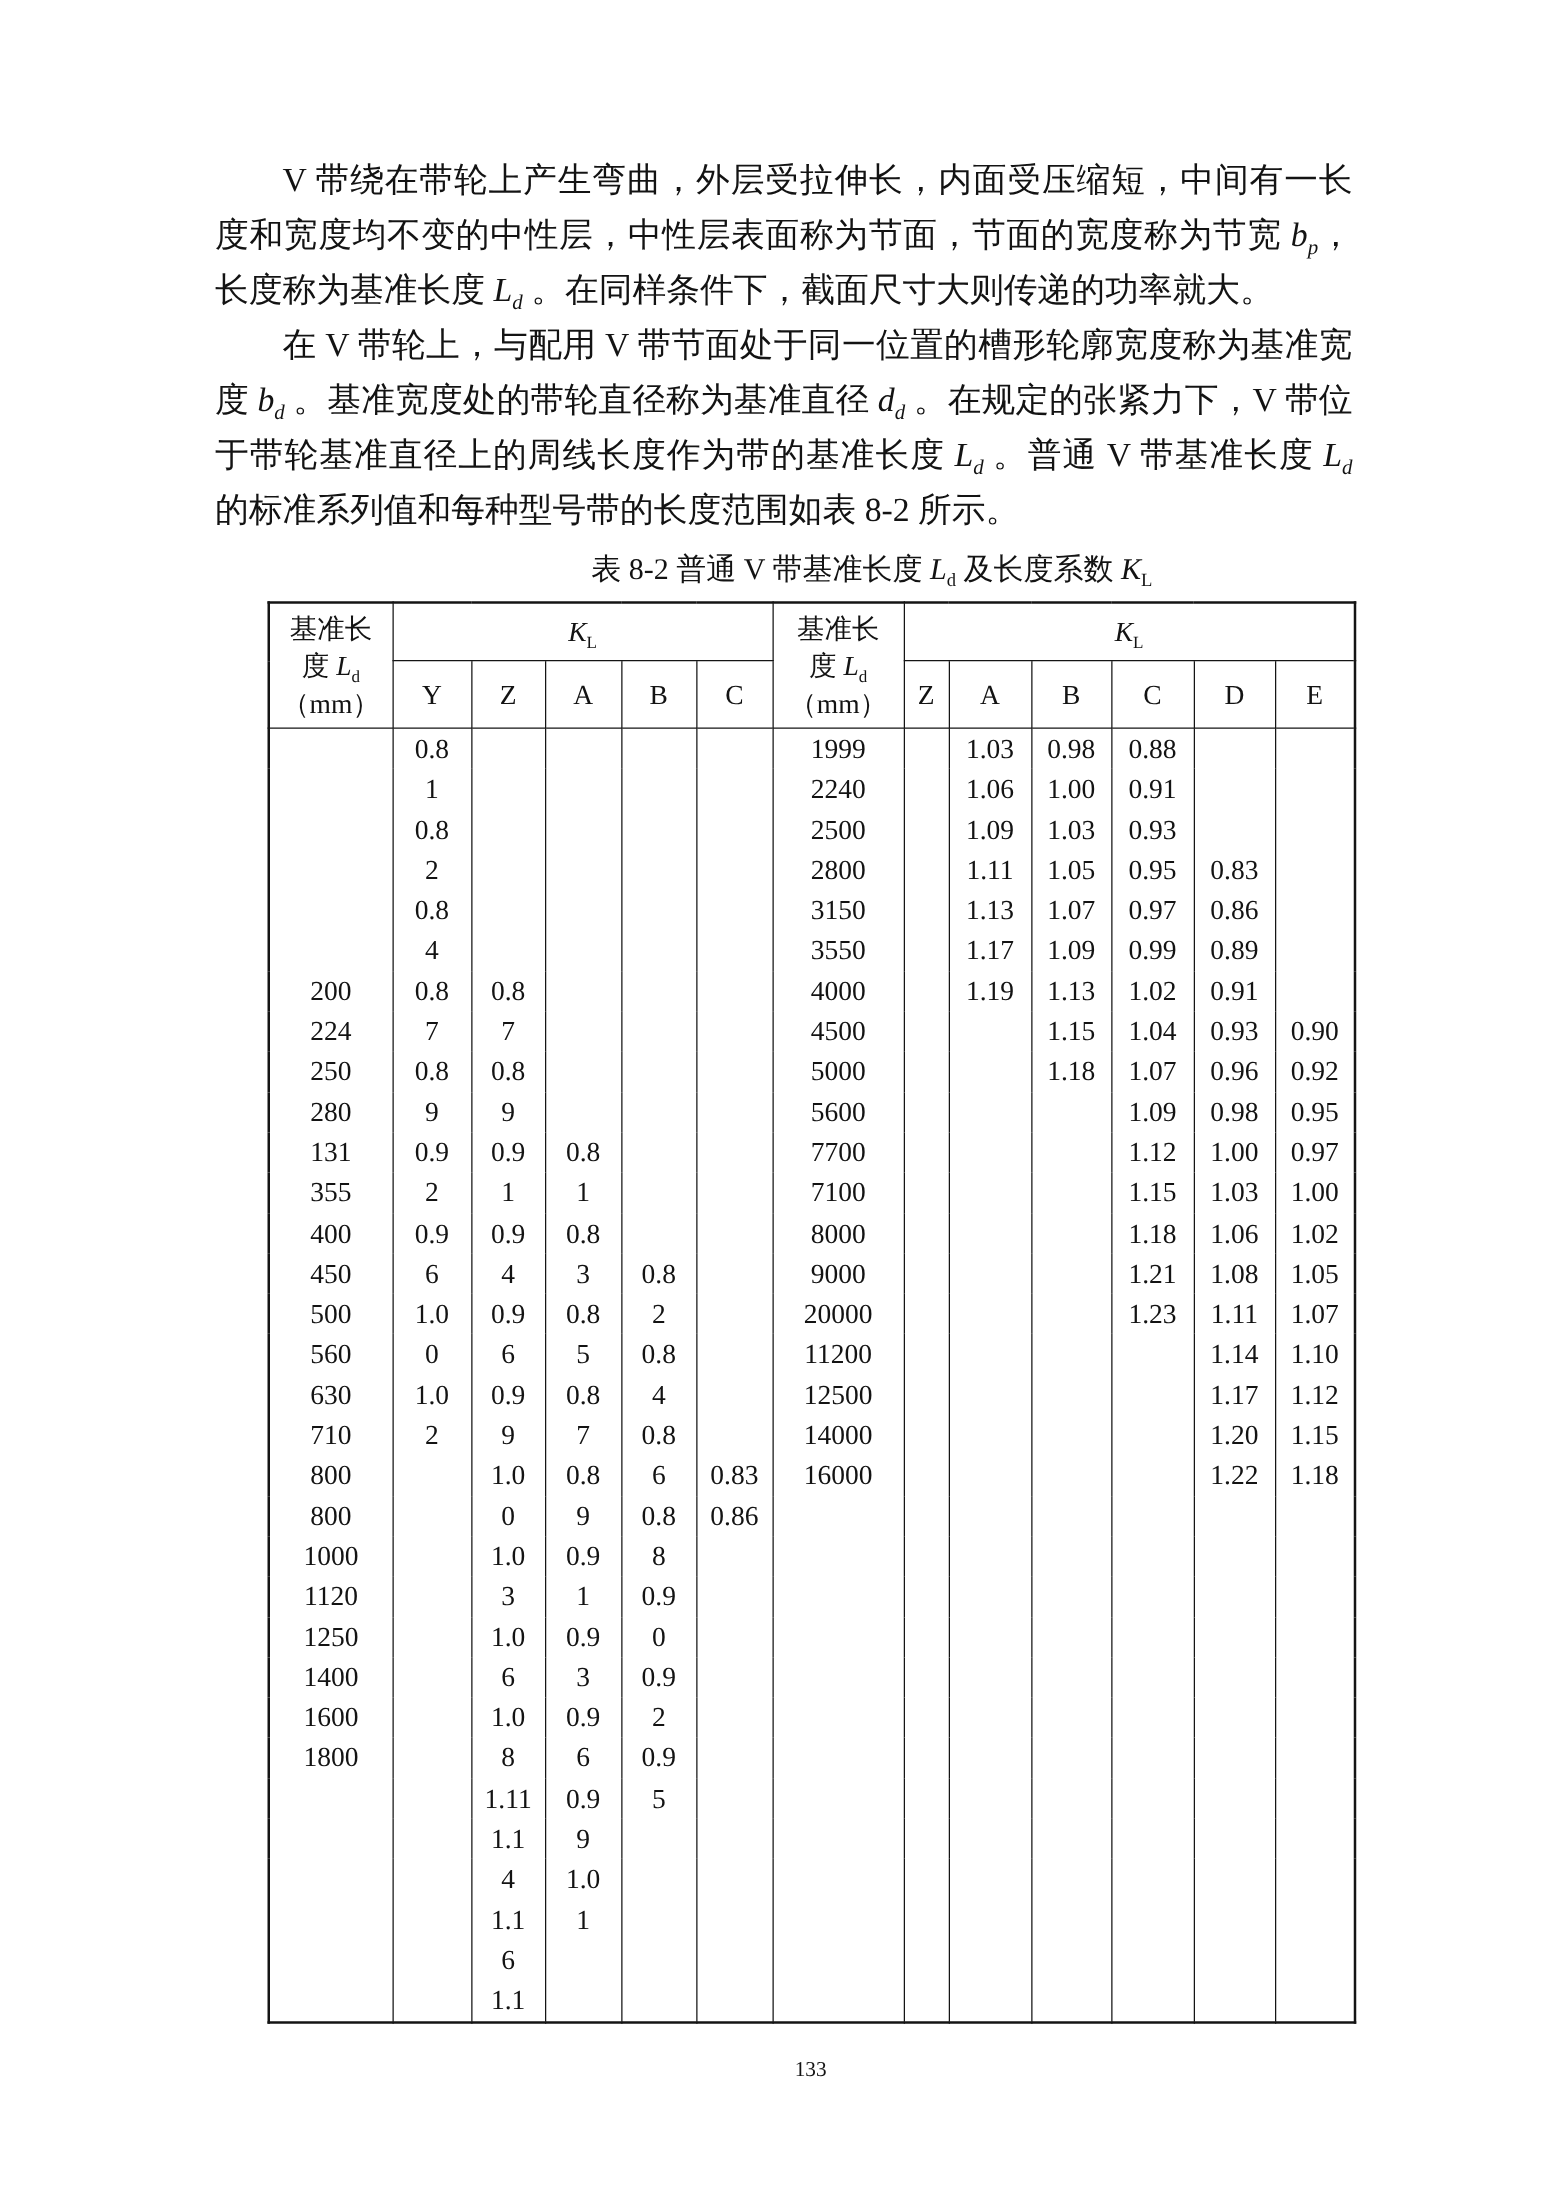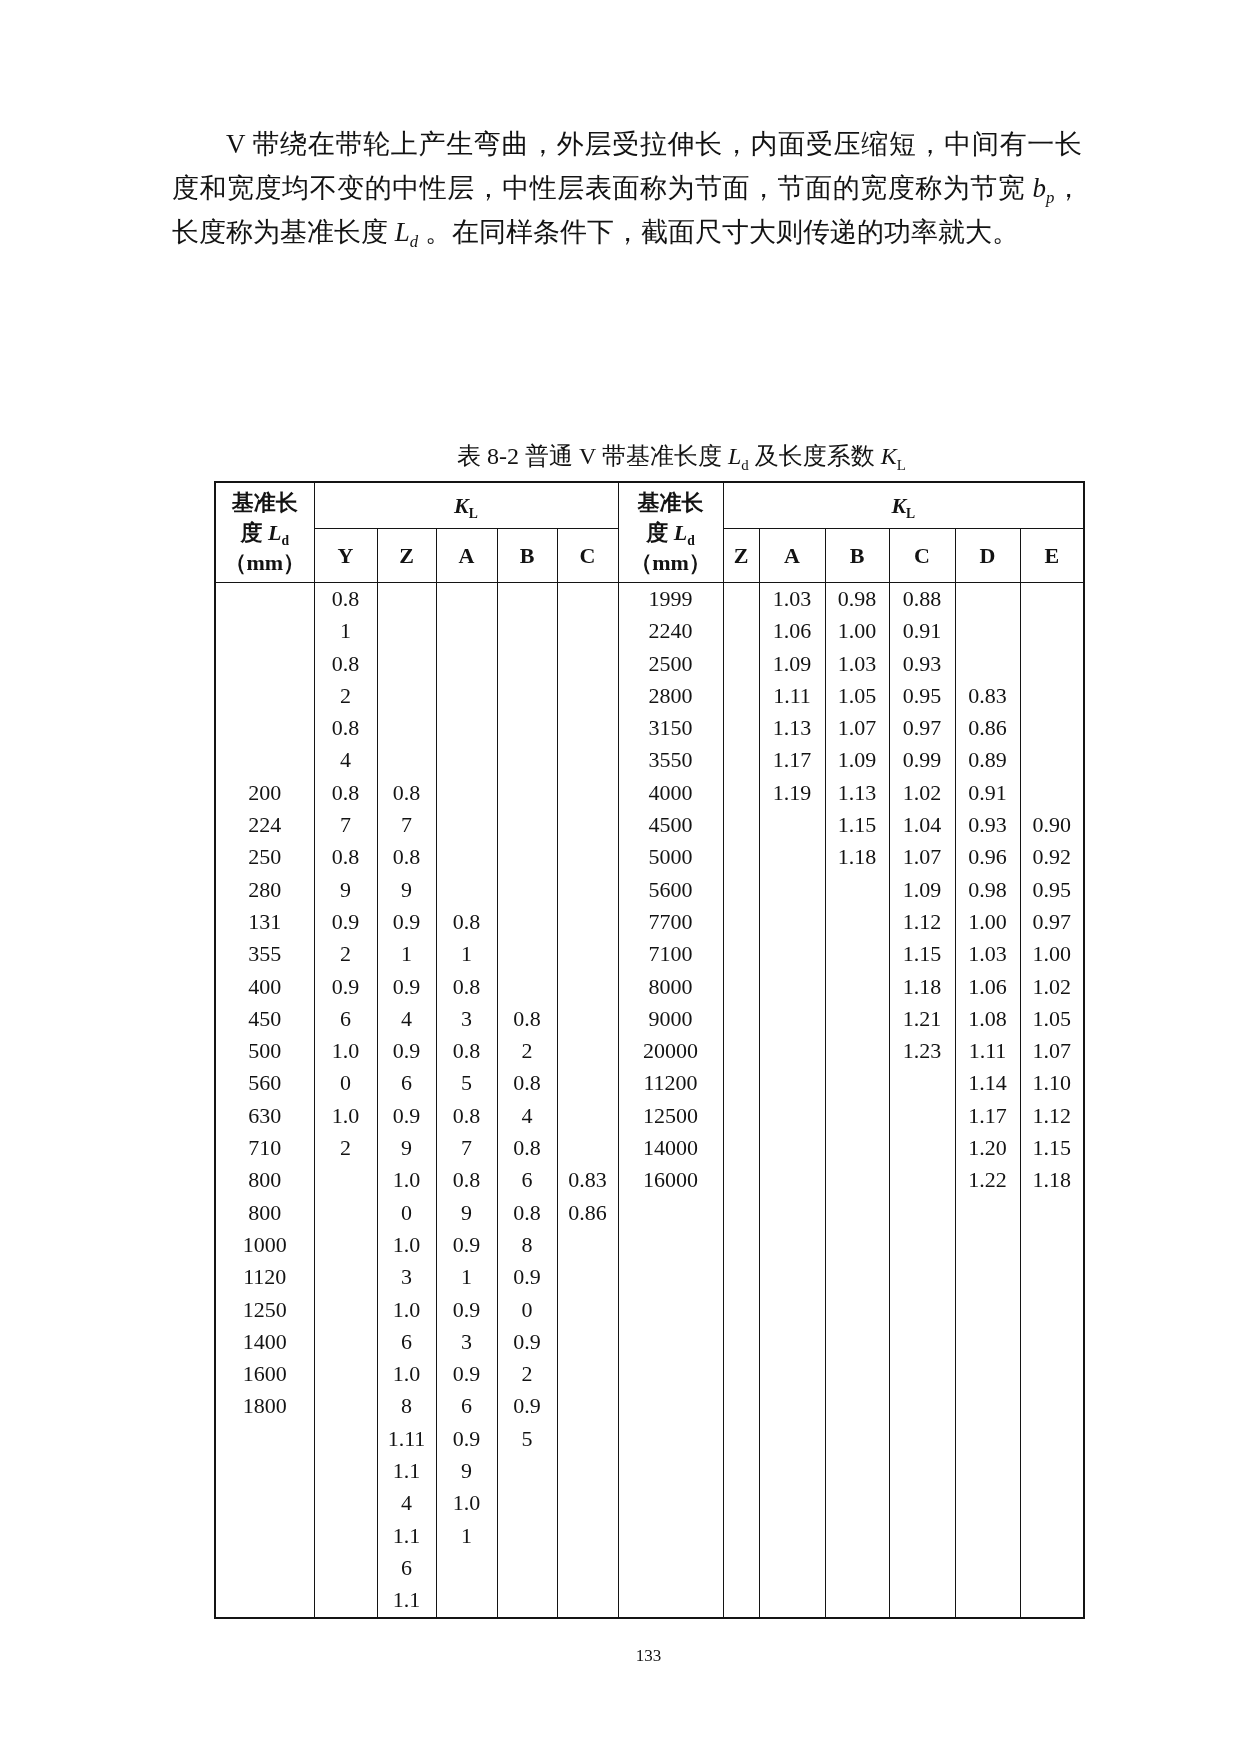--- a/index.html
+++ b/index.html
@@ -14,54 +14,55 @@
   .paras {
     position:absolute; left:172px; top:122px; width:910px;
     font-size:27px; line-height:44px;
     text-align:justify; text-justify:inter-ideograph;
   }
   .paras p { margin:0; text-indent:2em; }
   i.var { font-style:italic; font-family:"Liberation Serif",serif; }
   sub { font-size:0.62em; line-height:0; }
   .paras sub { font-style:italic; }
   .tbl-title {
-    position:absolute; left:294px; top:441px; width:775px;
+    position:absolute; left:310px; top:441px; width:775px;
     text-align:center; font-size:24px; line-height:30px;
     white-space:nowrap;
   }
   table.kl-table {
     position:absolute; left:214px; top:481px; width:869px;
     border-collapse:collapse; table-layout:fixed;
     border:2px solid #141414;
   }
   .kl-table th, .kl-table td {
     border-left:1px solid #141414; border-right:1px solid #141414;
     padding:0; margin:0; text-align:center; vertical-align:middle;
     font-weight:normal; overflow:hidden;
   }
-  .kl-table thead th { border-bottom:1px solid #141414;font-weight:bold; }
+  .kl-table thead th { border-bottom:1px solid #141414; }
   .kl-table thead tr.r1 th { height:45px; font-size:22px; }
   .kl-table thead tr.r2 th { height:53px; font-size:22px; }
   .th-ld { font-size:21px; line-height:30px; }
   .kl-table tbody td {
     height:32.3px; line-height:32.3px; font-size:22px;
     border-top:none; border-bottom:none;
   }
   .page-num {
     position:absolute; left:214px; top:1646px; width:869px;
     text-align:center; font-size:17px;
   }
 </style>
 </head>
 <body>
 
 <div>
 
   <div class="paras">
     <p>V 带绕在带轮上产生弯曲，外层受拉伸长，内面受压缩短，中间有一长度和宽度均不变的中性层，中性层表面称为节面，节面的宽度称为节宽 <i class="var">b</i><sub>p</sub>，长度称为基准长度 <i class="var">L</i><sub>d</sub> 。在同样条件下，截面尺寸大则传递的功率就大。</p>
+    <p>在 V 带轮上，与配用 V 带节面处于同一位置的槽形轮廓宽度称为基准宽度 <i class="var">b</i><sub>d</sub> 。基准宽度处的带轮直径称为基准直径 <i class="var">d</i><sub>d</sub> 。在规定的张紧力下，V 带位于带轮基准直径上的周线长度作为带的基准长度 <i class="var">L</i><sub>d</sub> 。普通 V 带基准长度 <i class="var">L</i><sub>d</sub> 的标准系列值和每种型号带的长度范围如表 8-2 所示。</p>
   </div>
 
   <div class="tbl-title">表 8-2  普通 V 带基准长度 <i class="var">L</i><sub>d</sub> 及长度系数 <i class="var">K</i><sub>L</sub></div>
 
   <table class="kl-table">
     <colgroup>
       <col style="width:99px">
         <col style="width:63px">
         <col style="width:59px">
         <col style="width:61px">

